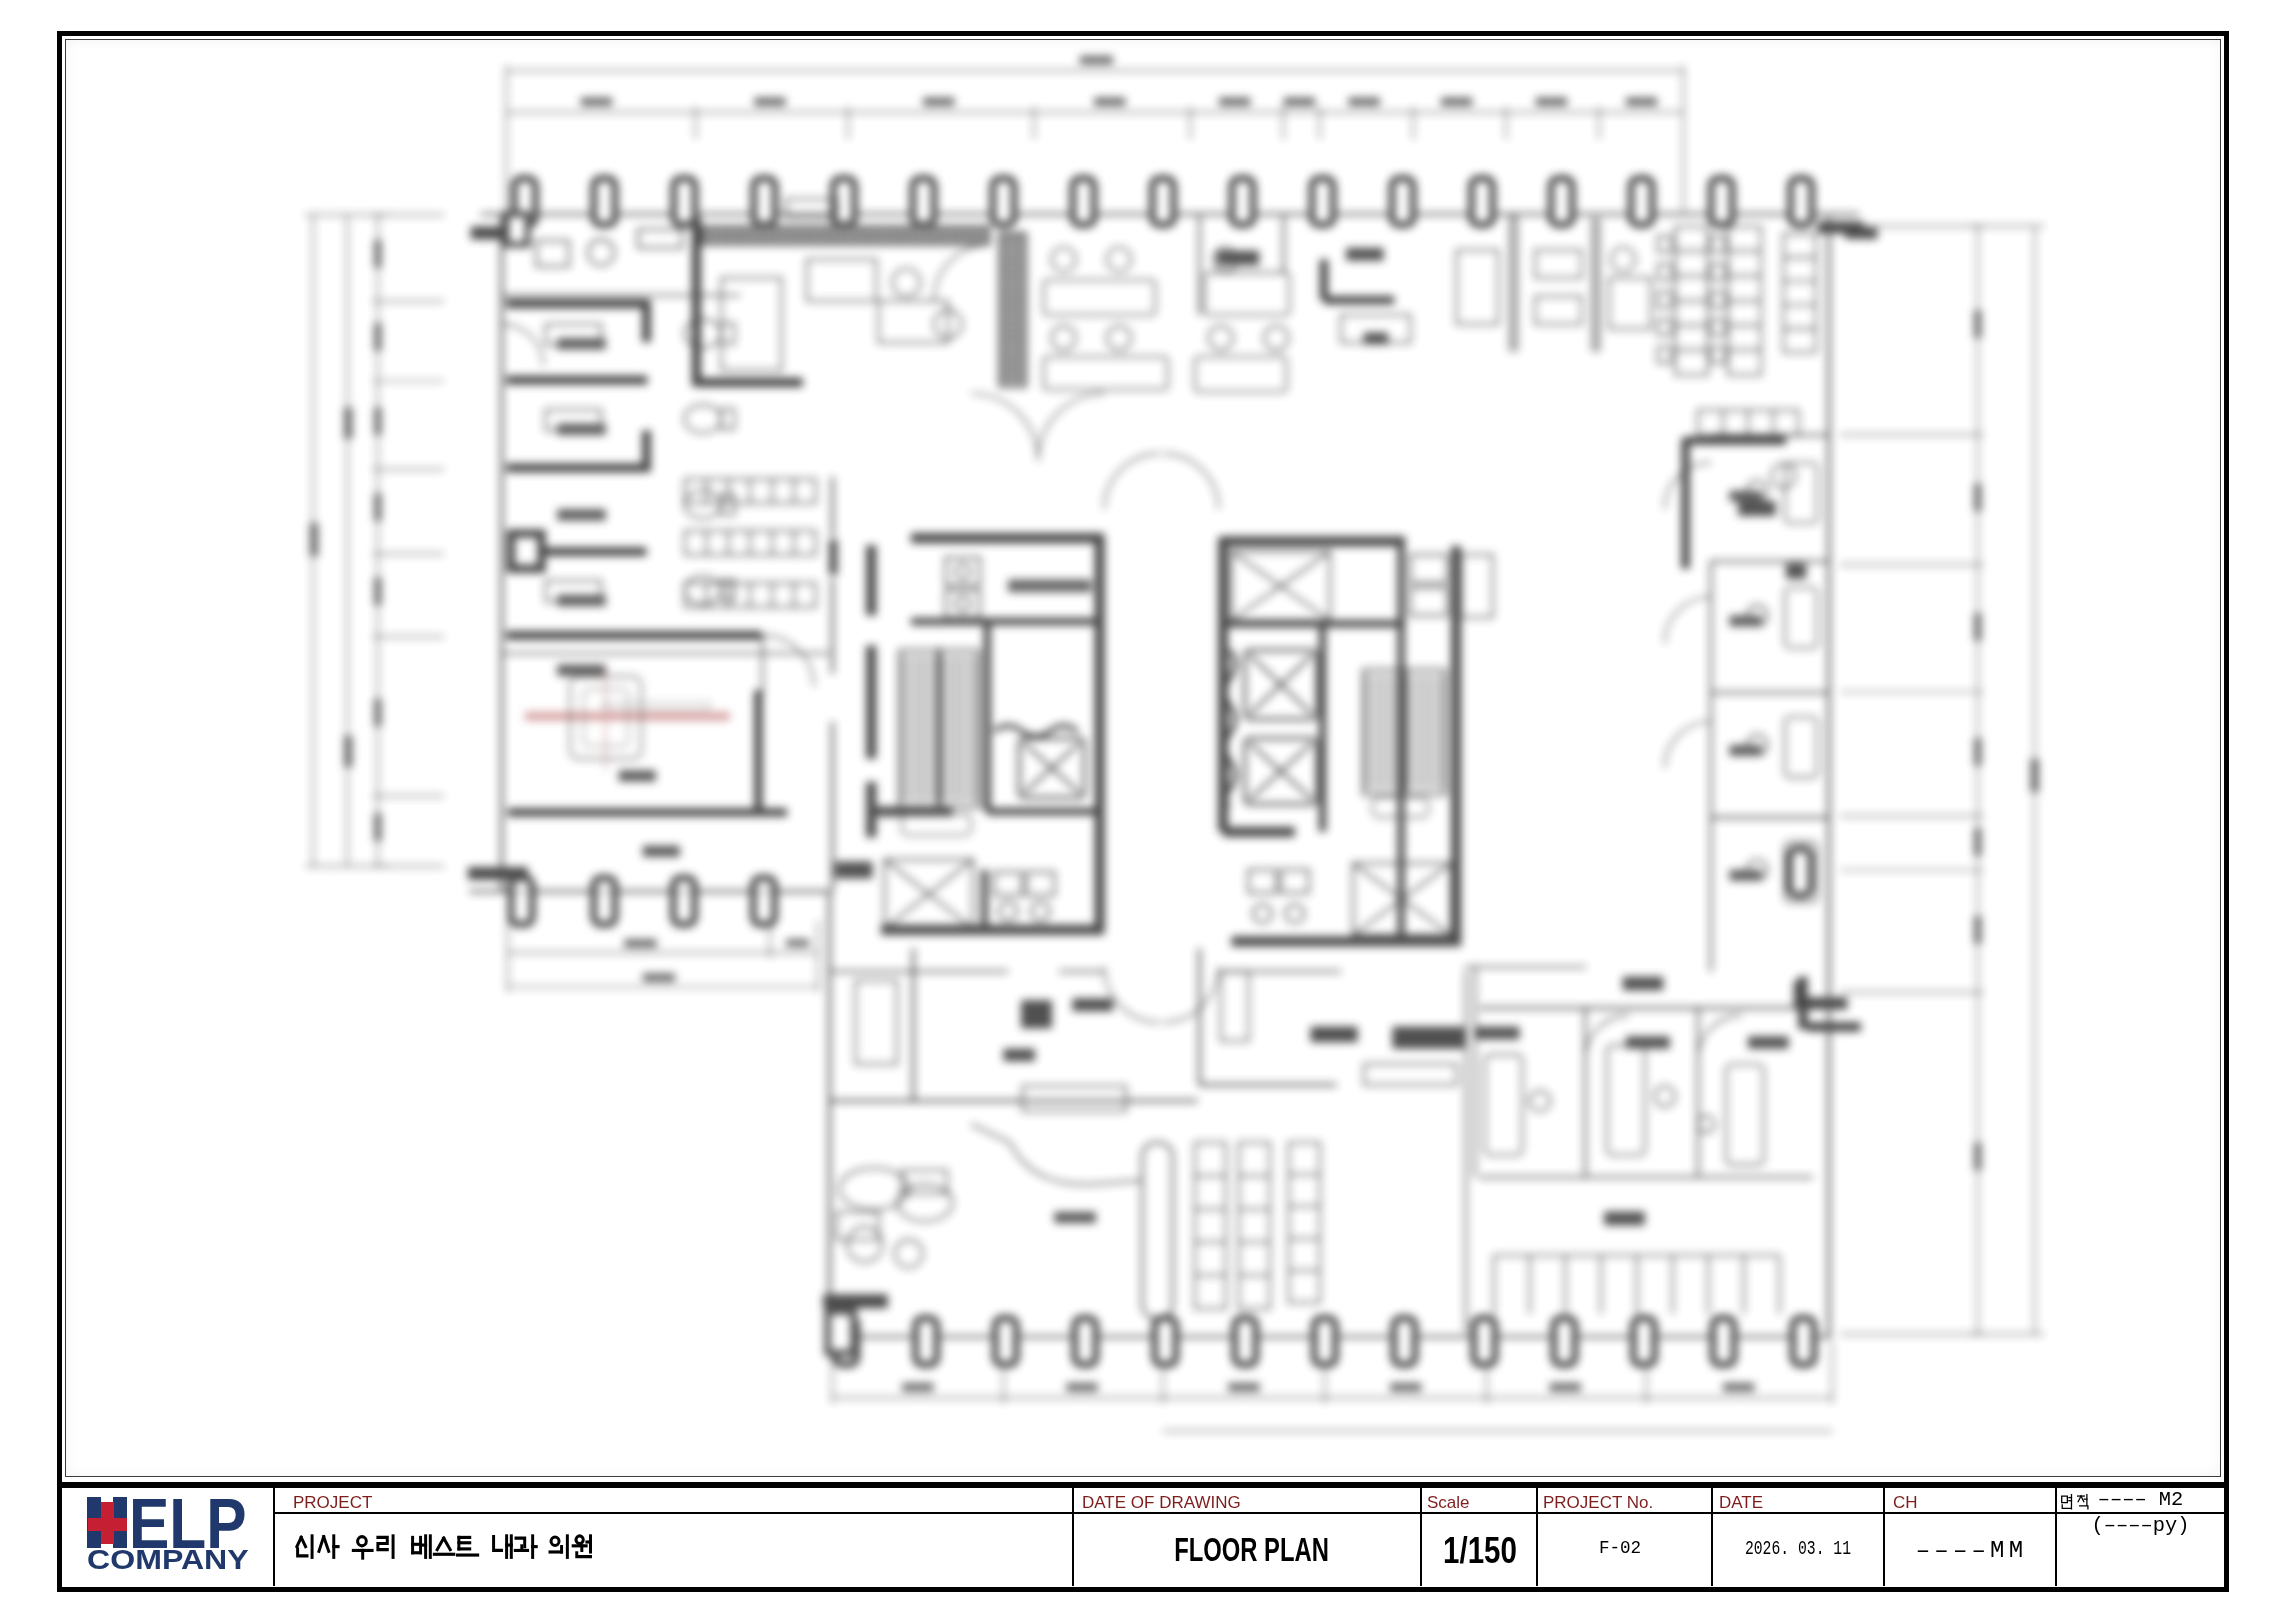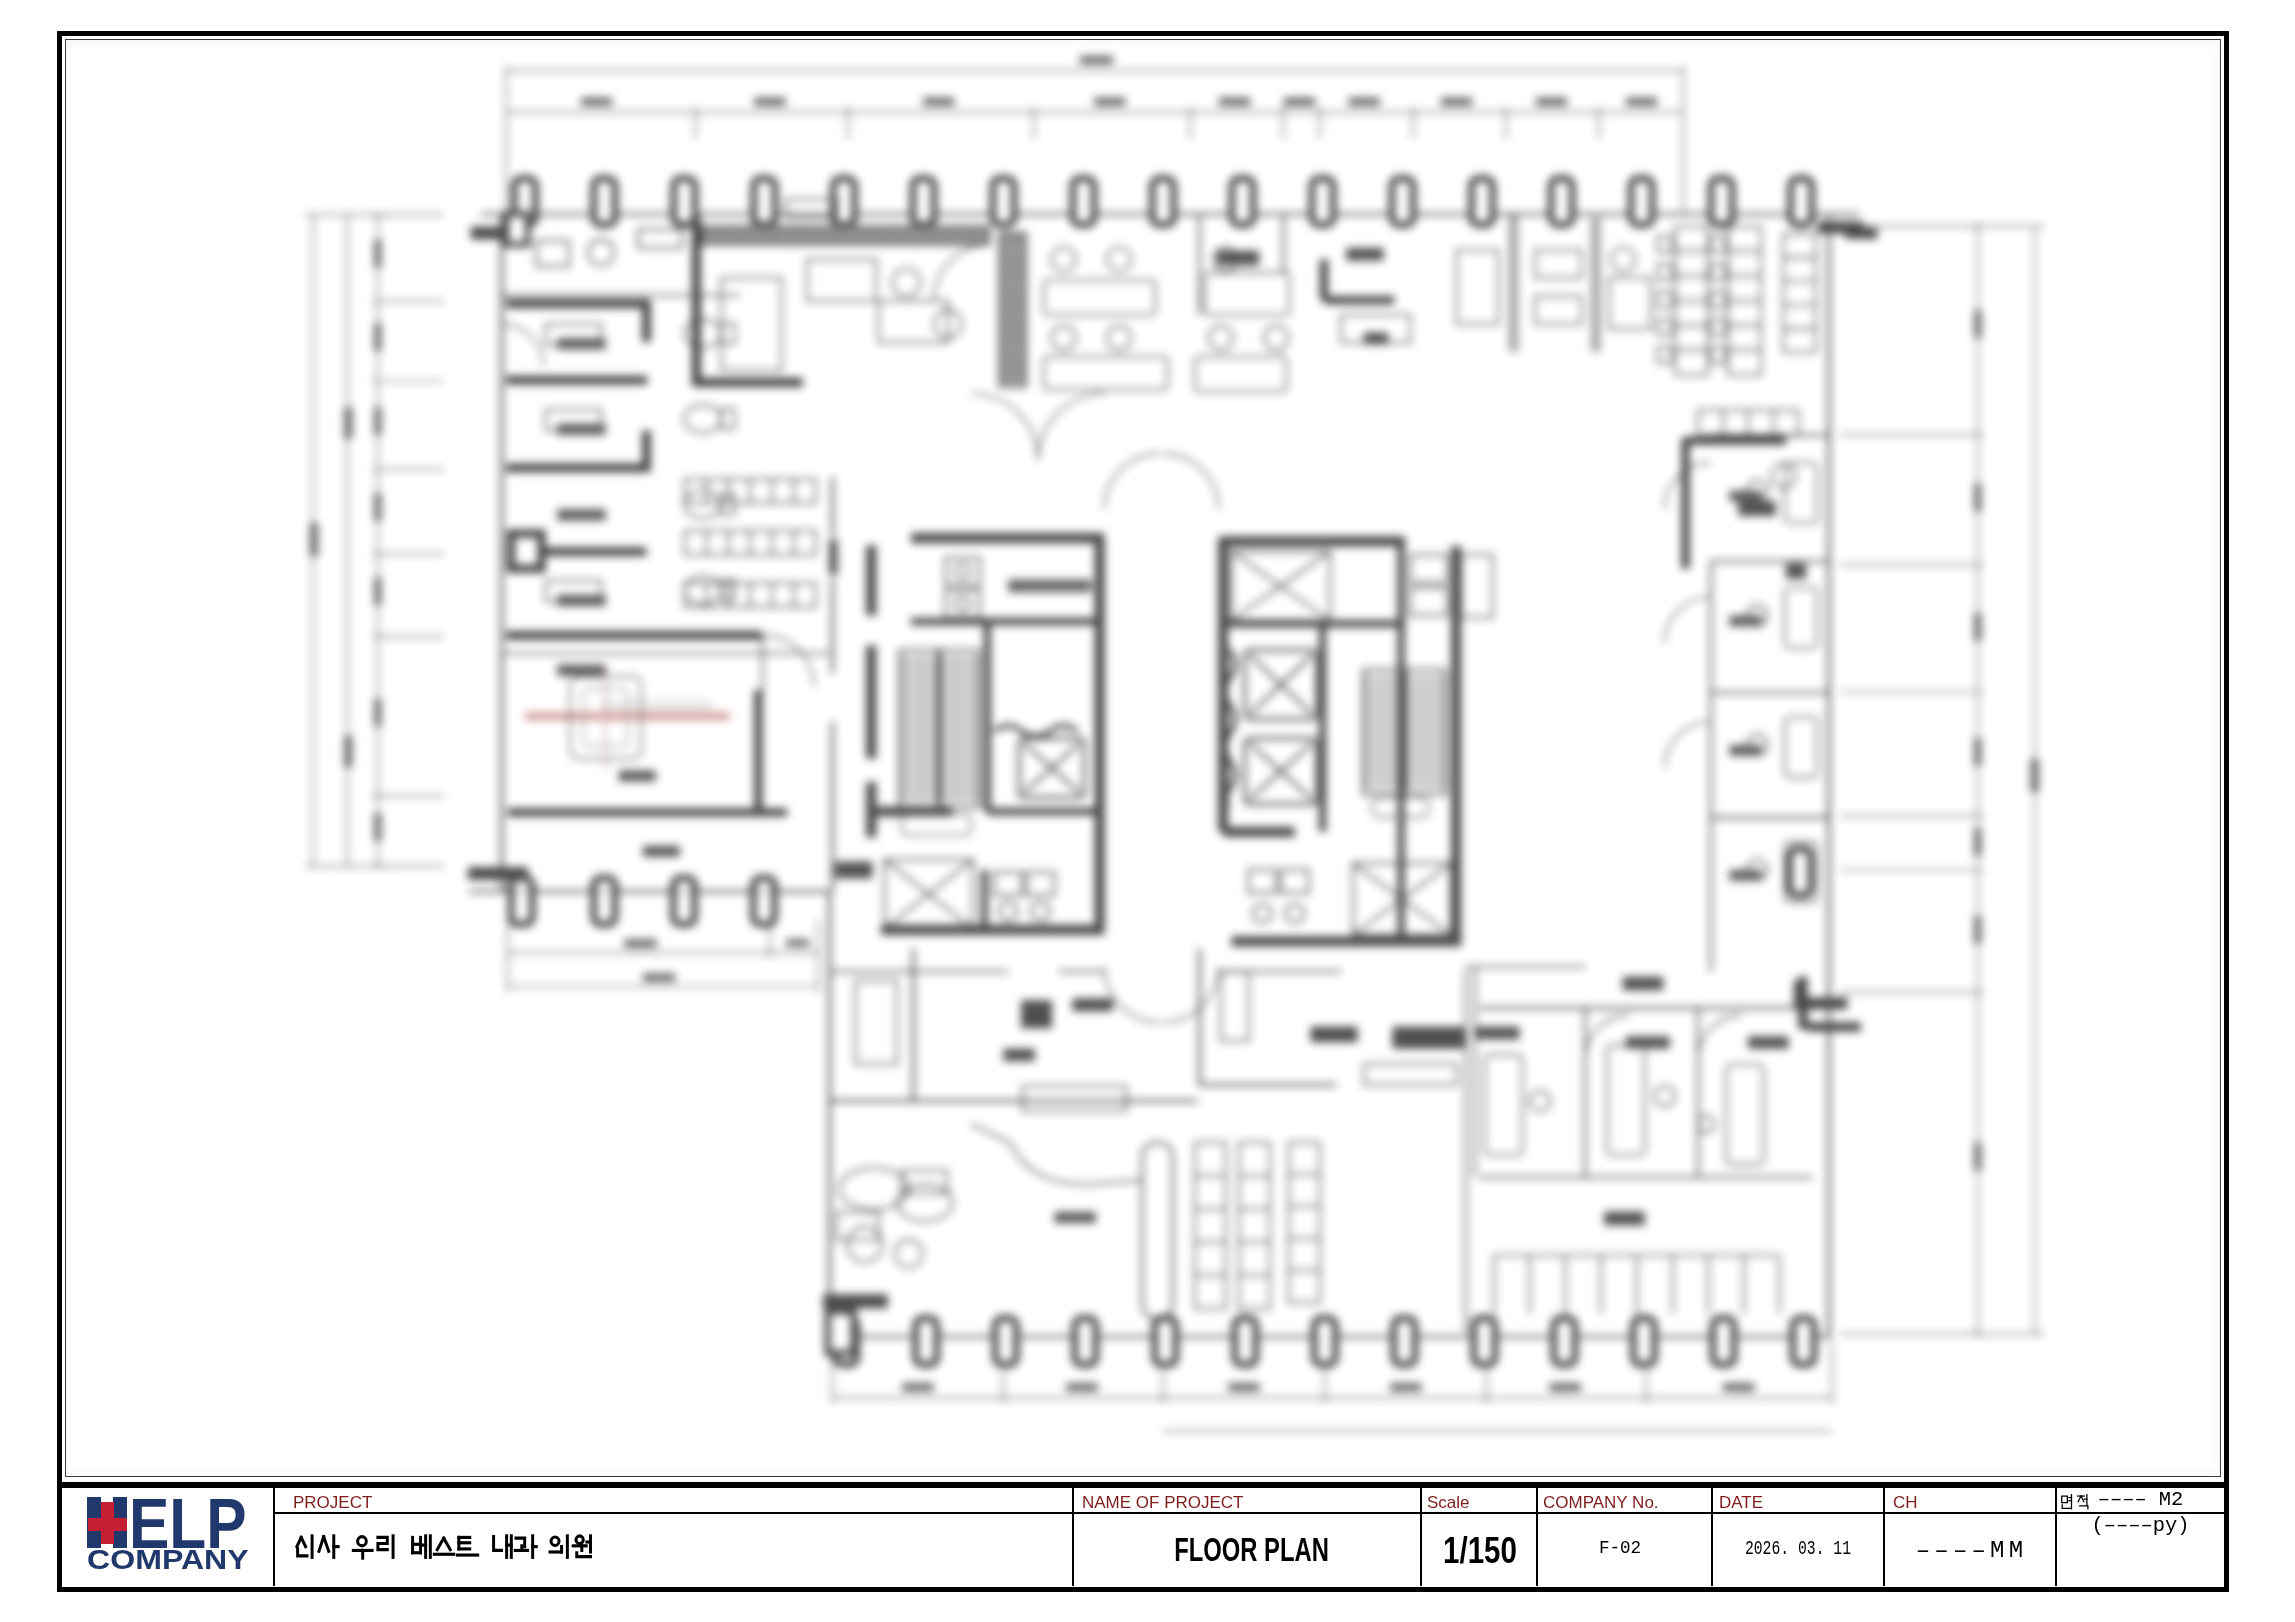--- a/index.html
+++ b/index.html
@@ -885,29 +885,29 @@
 <path d="M22 12 m-10 0 a10 10 0 1 0 20 0 a10 10 0 1 0 -20 0"></path>
 <path d="M4 28 L40 28"></path>
 <path d="M28 28 L28 40"></path>
 <path d="M52 2 L52 44"></path>
 <path d="M42 18 L52 18"></path>
 <path d="M14 46 L14 56 L52 56"></path>
 </g>
 </g>
   </svg>
 
-<div class="abs lbl" style="left:1082px;top:1493px;">NAME OF PROJECT</div>
+<div class="abs lbl" style="left:1082px;top:1493px;">DATE OF DRAWING</div>
 
 <div class="abs" style="left:1078px;top:1530px;width:347px;text-align:center;font-size:34px;font-weight:bold;transform:scaleX(0.70);">FLOOR PLAN</div>
 
 <div class="abs lbl" style="left:1427px;top:1493px;">Scale</div>
 
 <div class="abs" style="left:1423px;top:1530px;width:114px;text-align:center;font-size:36px;font-weight:bold;transform:scaleX(0.82);">1/150</div>
 
-<div class="abs lbl" style="left:1543px;top:1493px;">COMPANY No.</div>
+<div class="abs lbl" style="left:1543px;top:1493px;">PROJECT No.</div>
 
 <div class="abs val" style="left:1534px;top:1538px;width:172px;text-align:center;font-size:17.6px;">F-02</div>
 
 <div class="abs lbl" style="left:1719px;top:1493px;">DATE</div>
 
 <div class="abs val" style="left:1713px;top:1538px;width:170px;text-align:center;font-size:19.4px;transform:scaleX(0.76);">2026. 03. 11</div>
 
 <div class="abs lbl" style="left:1893px;top:1493px;">CH</div>
 
 <div class="abs val" style="left:1886px;top:1537px;width:171px;text-align:center;font-size:24px;letter-spacing:4.2px;">––––MM</div>

